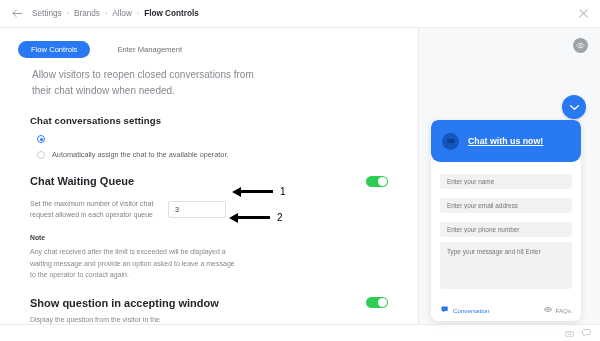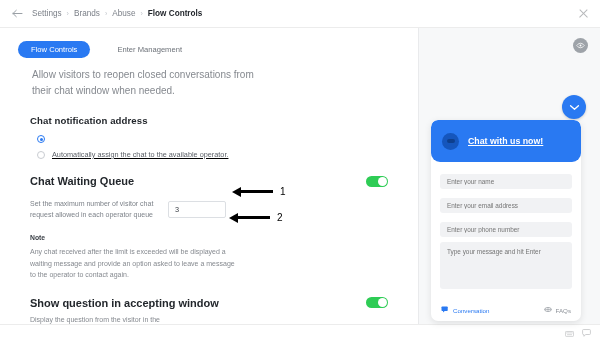--- a/index.html
+++ b/index.html
@@ -108,21 +108,21 @@
     color: #23272c;
     letter-spacing: .1px;
   }
   .radio-row {
     display: flex;
     align-items: center;
     gap: 7px;
     margin: 9px 0 0 37px;
     cursor: pointer;
   }
-  .radio-row + .radio-row { margin-top: 7px; text-decoration: underline; }
+  .radio-row + .radio-row { margin-top: 7px; }
   .radio {
     width: 8px; height: 8px;
     border-radius: 50%;
     border: 1px solid #c9ccd1;
     background: #fff;
     flex: 0 0 8px;
     position: relative;
   }
   .radio.on { border-color: #2979f2; }
   .radio.on::after {
@@ -375,40 +375,40 @@
     <div class="back-arrow">
       <svg width="11" height="9" viewBox="0 0 11 9" fill="none" aria-hidden="true">
         <path d="M10 4.5H1M1 4.5L4.3 1.3M1 4.5L4.3 7.7" stroke="#9aa0a6" stroke-width="1" stroke-linecap="round" stroke-linejoin="round"></path>
       </svg>
     </div>
     <div class="crumbs">
       <span class="crumb">Settings</span>
       <span class="crumb-sep">›</span>
       <span class="crumb">Brands</span>
       <span class="crumb-sep">›</span>
-      <span class="crumb">Abuse</span>
+      <span class="crumb">Allow</span>
       <span class="crumb-sep">›</span>
       <span class="crumb active">Flow Controls</span>
     </div>
     <div class="topbar-spacer"></div>
     <div class="close-x"></div>
   </div>
 
   <div class="body">
 
     <div class="settings">
 
       <div class="tabs">
         <div class="tab active">Flow Controls</div>
         <div class="tab">Enter Management</div>
       </div>
 
       <div class="intro">Allow visitors to reopen closed conversations from their chat window when needed.</div>
 
-      <div class="sec-title">Chat notification address</div>
+      <div class="sec-title">Chat conversations settings</div>
 
       <div class="radio-row">
         <span class="radio on"></span>
       </div>
       <div class="radio-row">
         <span class="radio"></span>
         <span class="radio-label">Automatically assign the chat to the available operator.</span>
       </div>
 
       <div class="setting-head">

